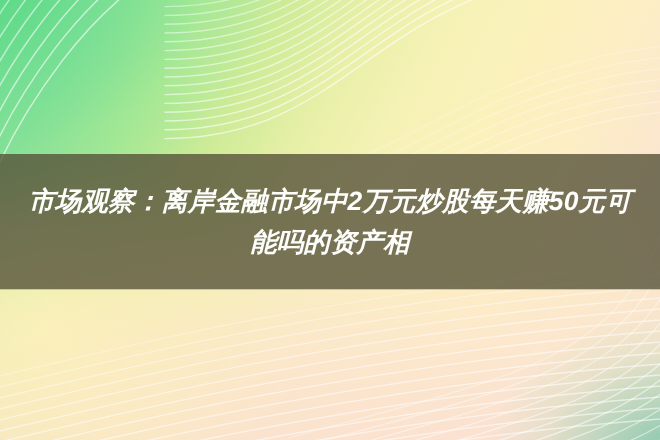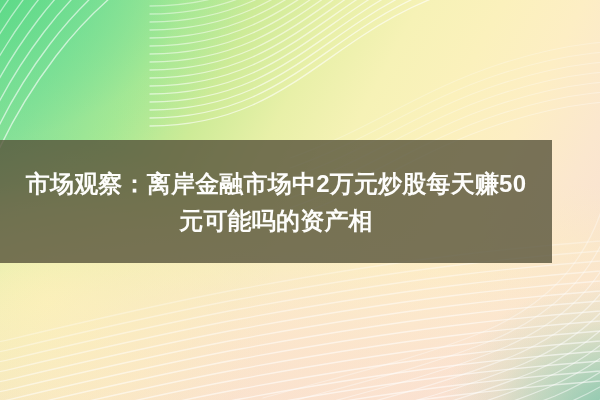--- a/index.html
+++ b/index.html
@@ -114,29 +114,30 @@
   
   .lines-br { left: 345px; top: 250px; width: 330px; height: 200px; }
   
   .lines-mr { left: 300px; top: 40px; width: 360px; height: 190px; }
 
   
   .caption-band {
     position: absolute;
     left: 0;
     top: 140px;
-    width: 552px;
+    width: 600px;
     height: 123px;
     background: rgba(86,82,58,0.80);
     display: flex;
     flex-direction: column;
     align-items: center;
     justify-content: center;
     box-sizing: border-box;
     padding: 0 18px;
+    font-style: italic;
   }
 
   .caption-text {
     margin: 0;
     width: 100%;
     text-align: center;
     color: #fdfdfb;
     font-family: "Liberation Sans", "DejaVu Sans", sans-serif;
     font-size: 24px;
     font-weight: bold;

